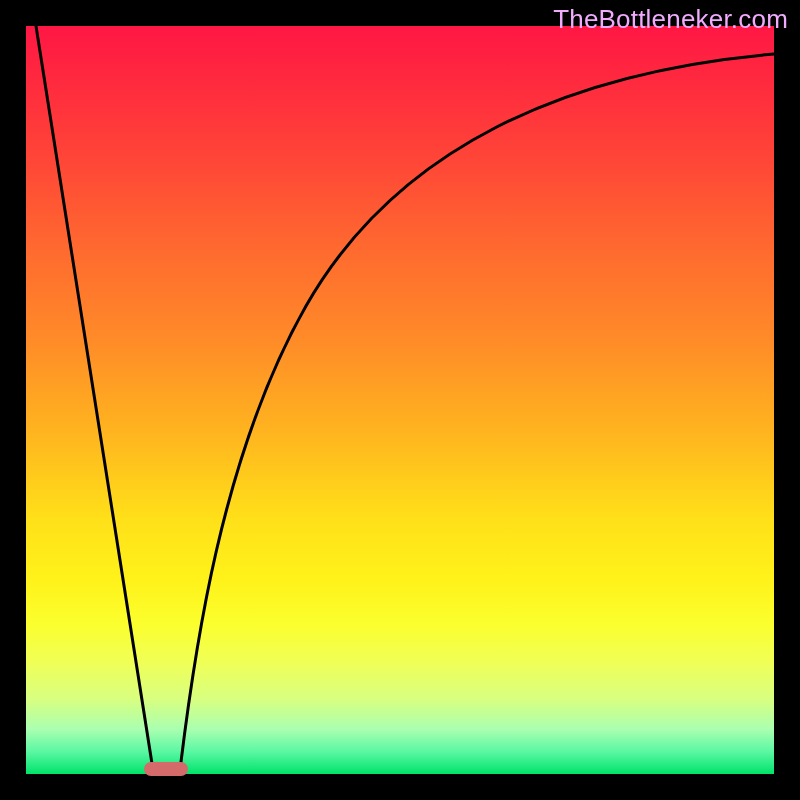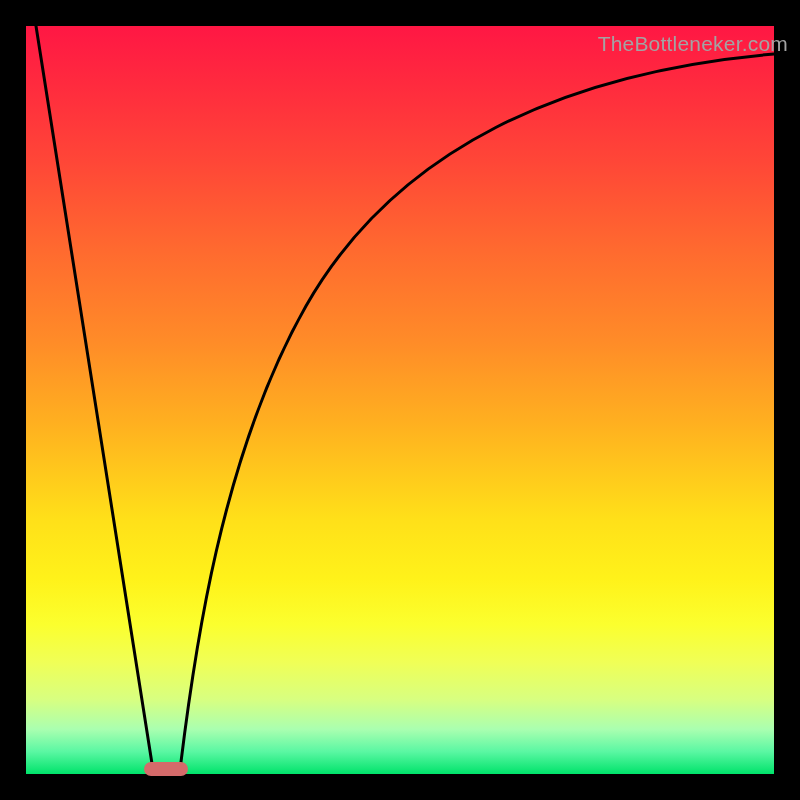--- a/index.html
+++ b/index.html
@@ -46,26 +46,25 @@
     left: 0;
     top: 0;
     width: 748px;
     height: 748px;
     overflow: visible;
   }
   .watermark {
     position: absolute;
     top: 4px;
     right: 12px;
-    color: #a3a3a3;
-    font-size: 21px;
+    color: #f0abfc;
+    font-size: 26px;
     font-weight: 400;
     letter-spacing: 0.2px;
     user-select: none;
-    margin-top: 28px;
   }
 </style>
 </head>
 <body>
 
 <div class="frame">
 
   <div class="plot">
 
     <svg class="curves" viewBox="0 0 748 748" preserveAspectRatio="none">

